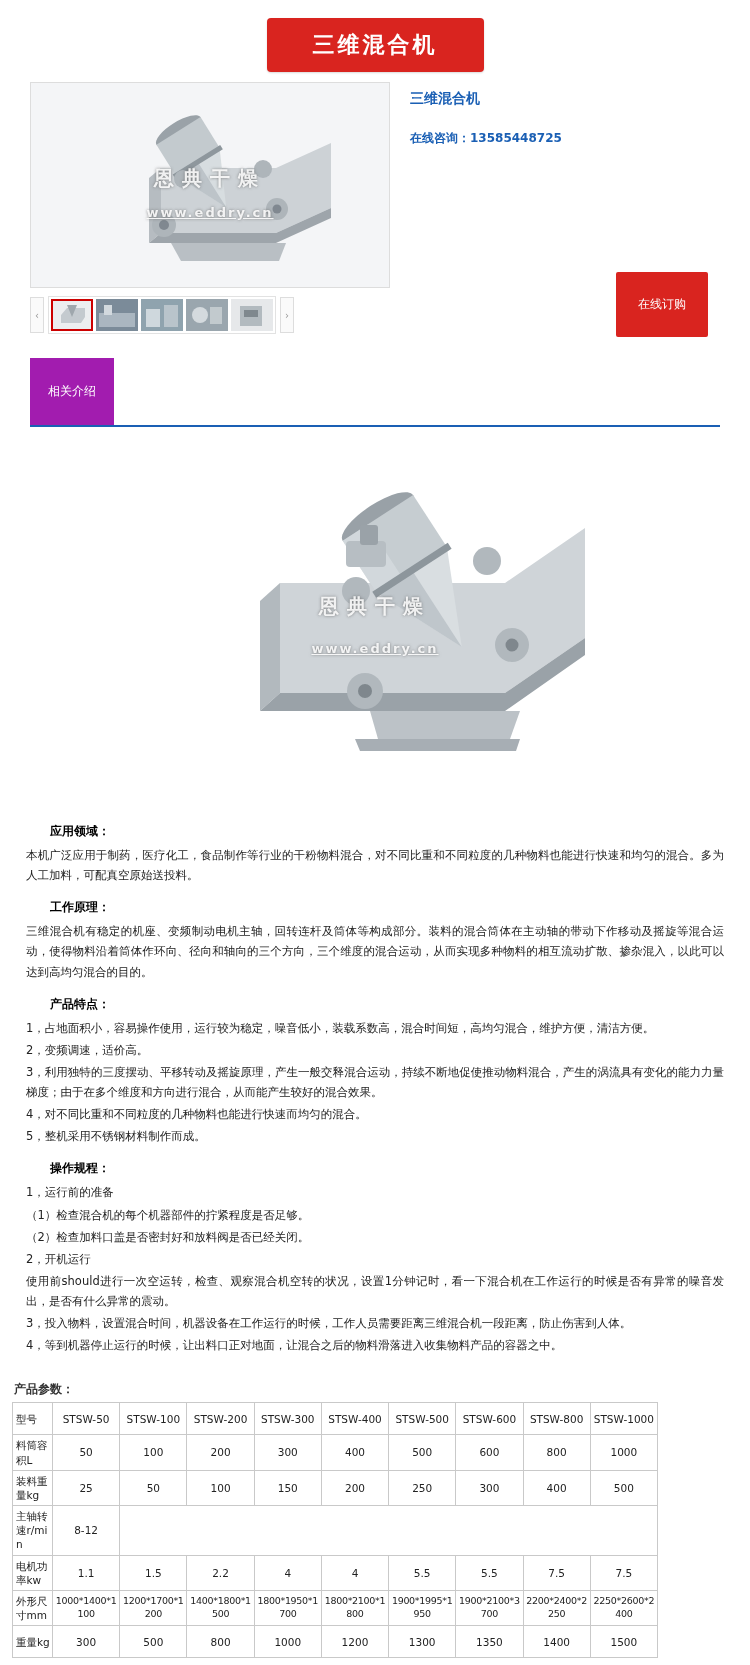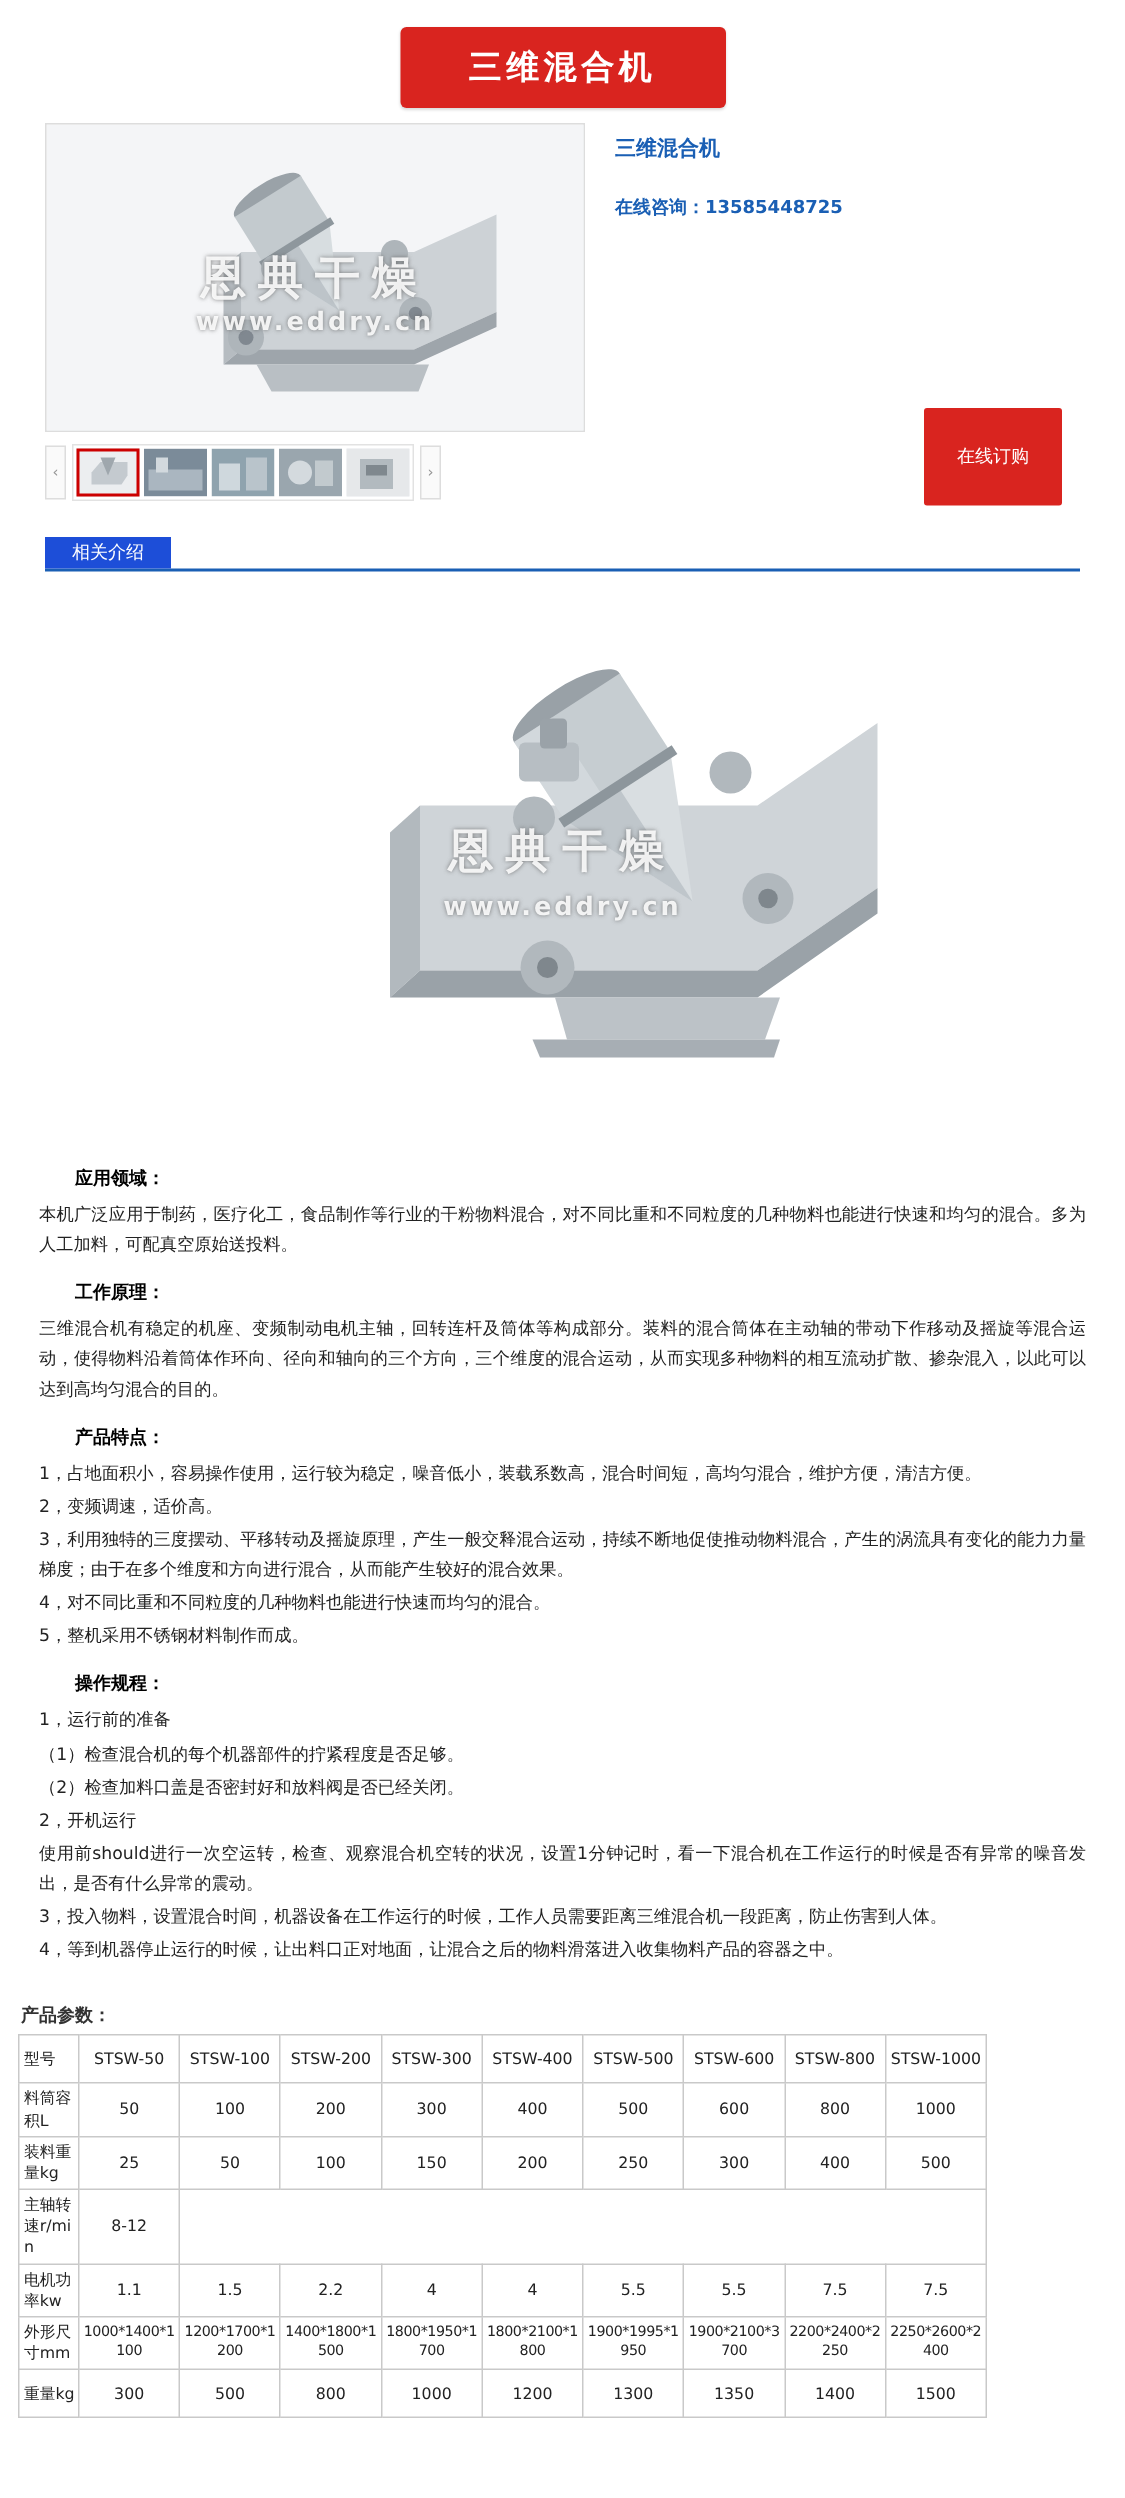--- a/index.html
+++ b/index.html
@@ -113,24 +113,24 @@
   }
 
   
   .tabbar {
     margin: 24px 30px 0 30px;
     border-bottom: 2px solid #1a5fb4;
     display: flex;
     align-items: flex-end;
   }
   .tab {
-    background: #1d4ed8;
+    background: #a21caf;
     color: #fff;
     font-size: 12px;
-    padding: 2px 18px;
+    padding: 25px 18px;
     cursor: pointer;
   }
 
   
   .big-photo-wrap {
     display: flex;
     justify-content: center;
     padding: 16px 0 10px 0;
   }
   .big-photo {
@@ -144,22 +144,22 @@
   
   .wm {
     position: absolute;
     left: 0; right: 0;
     text-align: center;
     color: rgba(255,255,255,.88);
     text-shadow: 0 0 3px rgba(90,90,90,.75);
     pointer-events: none;
     font-weight: bold;
   }
-  .wm-cn { font-size: 30px; letter-spacing: 8px; }
-  .wm-url { font-size: 17px; letter-spacing: 2px; }
+  .wm-cn { font-size: 20px; letter-spacing: 8px; }
+  .wm-url { font-size: 13px; letter-spacing: 2px; text-decoration: underline; }
 
   
   .content {
     padding: 6px 26px 14px 26px;
     line-height: 1.75;
     font-size: 11.5px;
     color: #222;
   }
   .sec-head {
     font-weight: bold;

